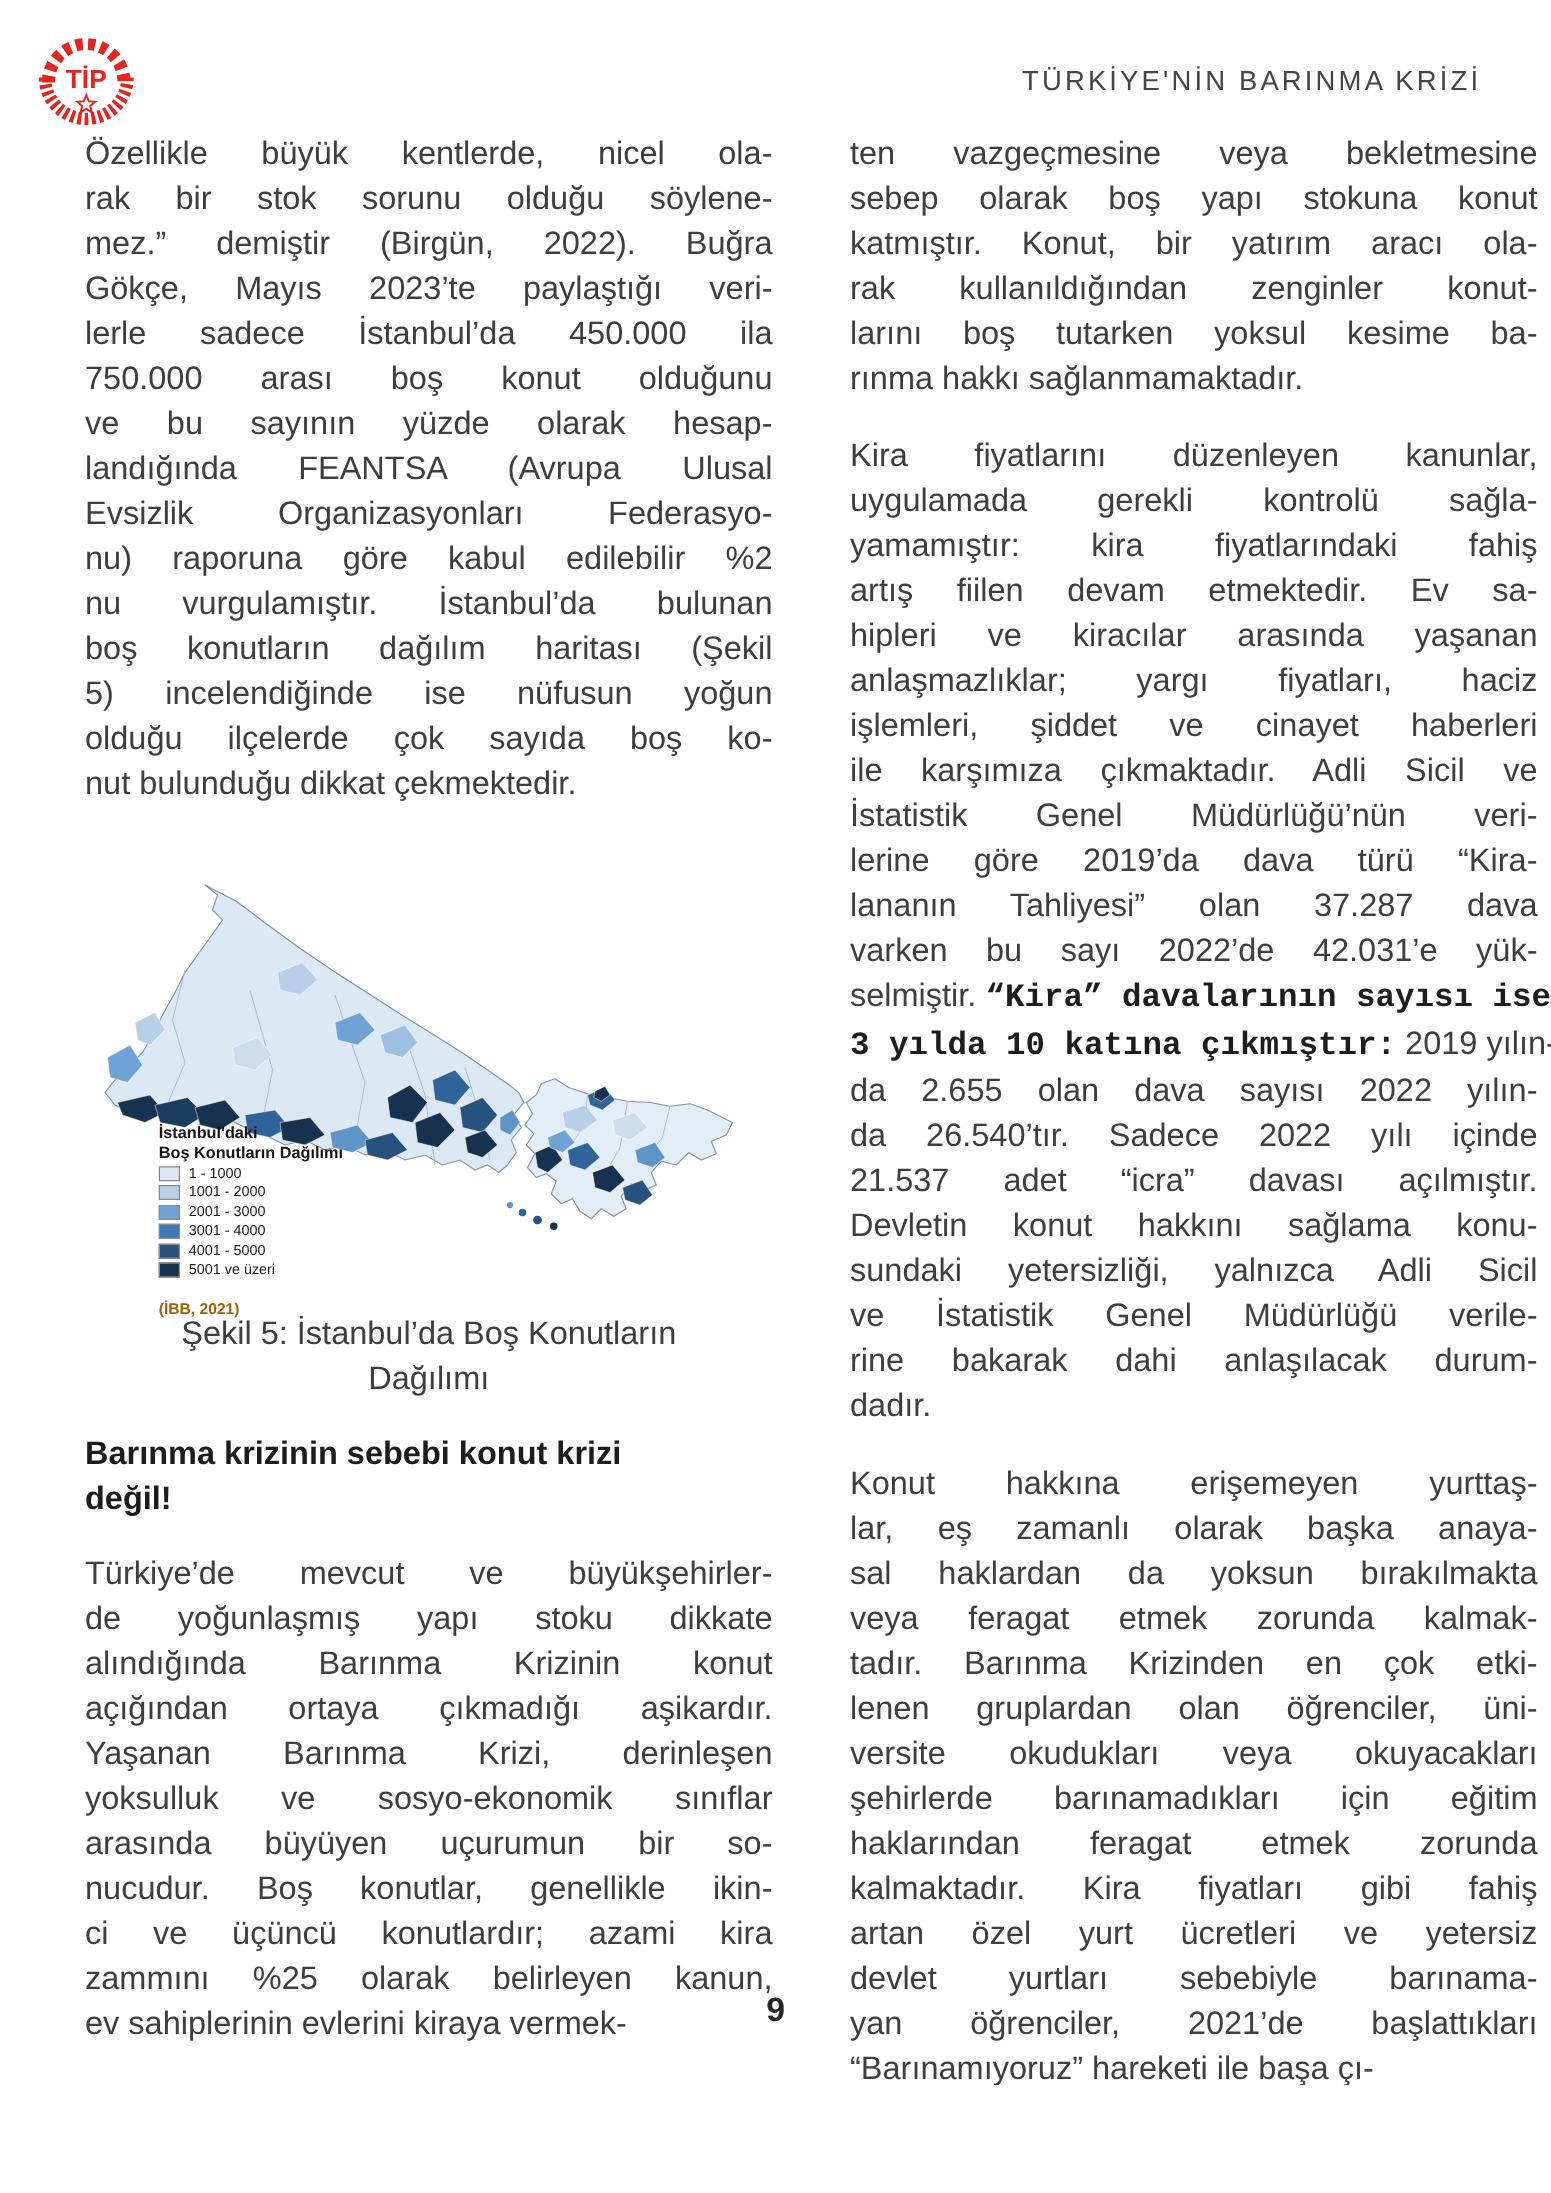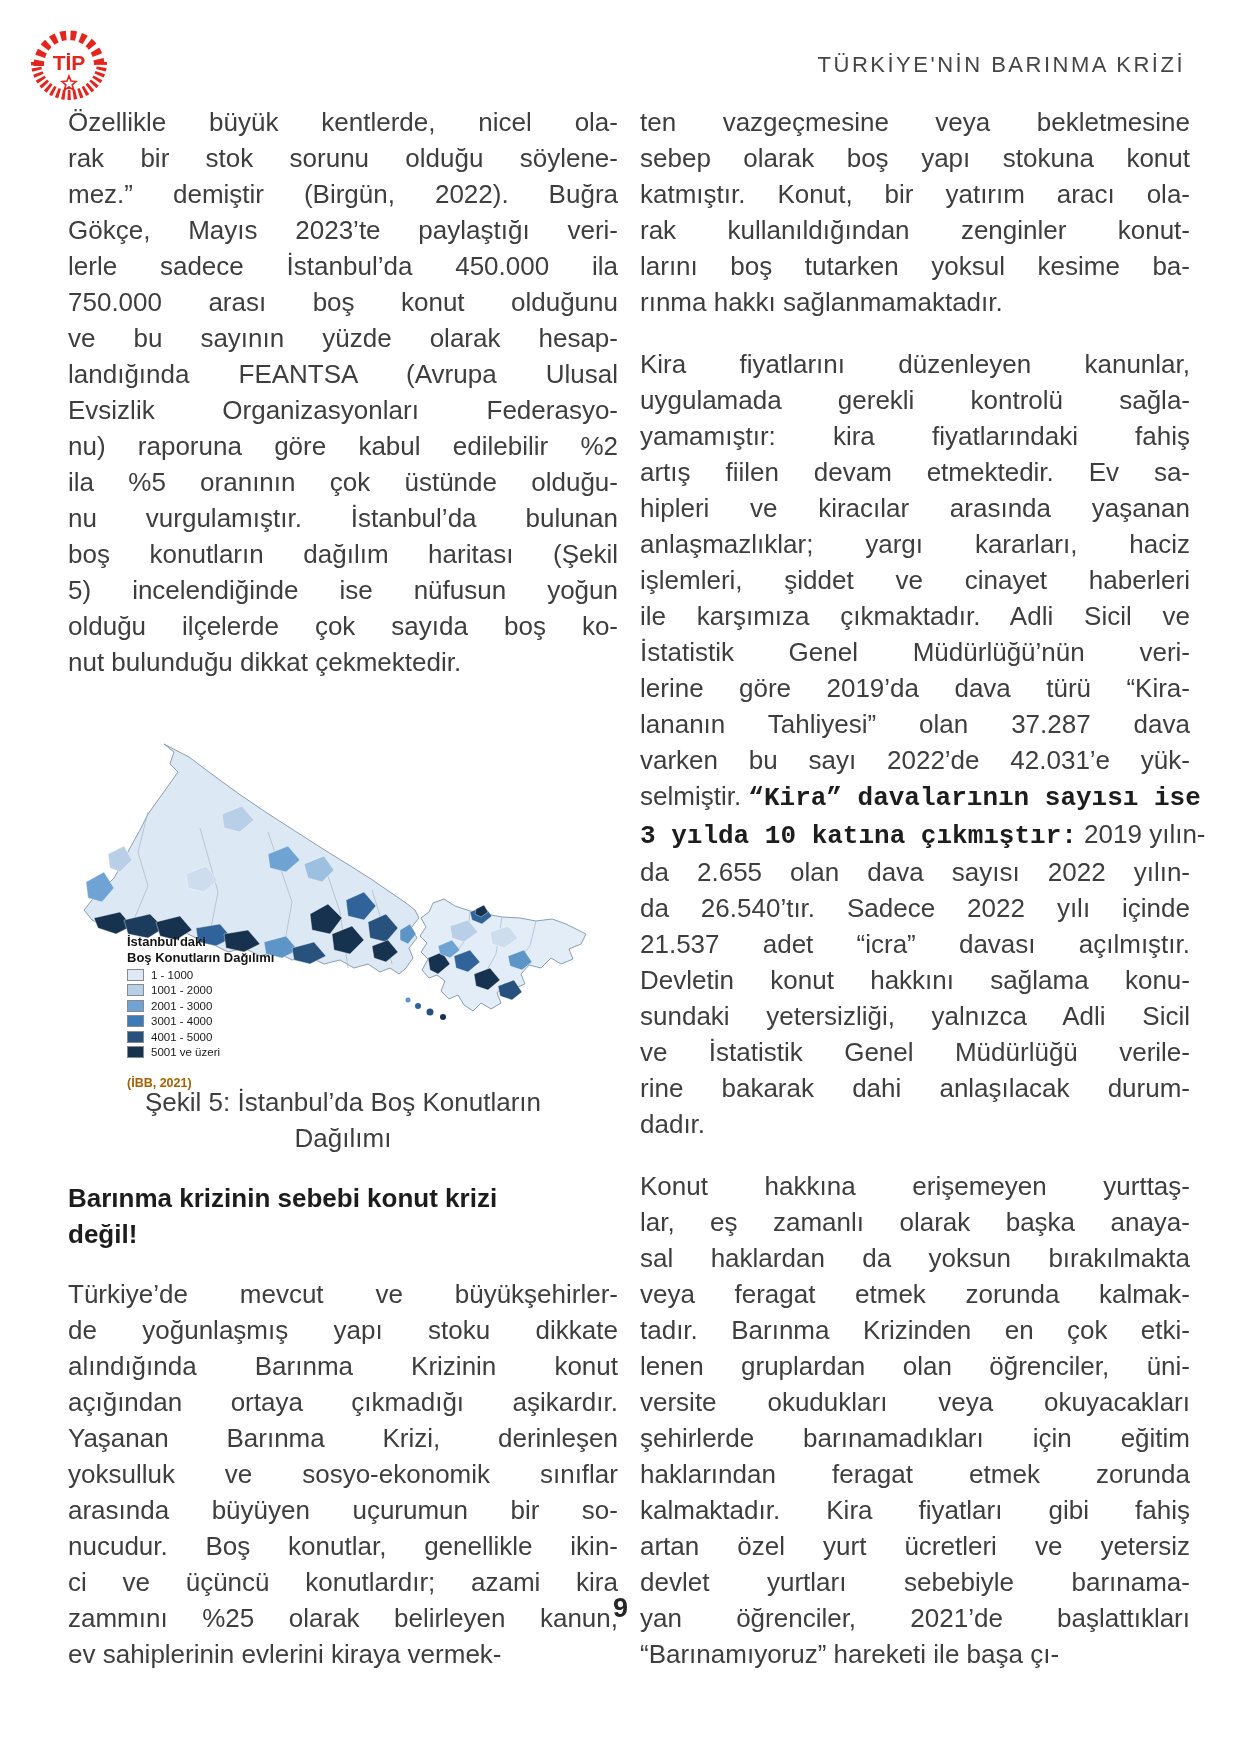--- a/index.html
+++ b/index.html
@@ -3,21 +3,21 @@
 <meta charset="utf-8">
 <style>
   html,body{margin:0;padding:0;background:#fff;}
   .page{position:relative;width:1241px;height:1668px;background:#ffffff;overflow:hidden;
         font-family:"Liberation Sans",sans-serif;color:#3e3e3e;}
   .logo{position:absolute;left:26px;top:20px;width:86px;height:90px;}
   .header-title{position:absolute;top:52px;right:56px;font-size:22px;letter-spacing:2.5px;
         color:#454545;font-weight:normal;text-align:center;}
   .col{position:absolute;top:104px;width:550px;font-size:26px;line-height:36px;}
   .col-left{left:68px;}
-  .col-right{left:640px;}
+  .col-right{left:680px;}
   .para{margin:0 0 26px 0;}
   .pl{display:block;white-space:nowrap;}
   .j .pl{text-align:justify;text-align-last:justify;}
   .j .pl.last{text-align-last:left;}
   .b{font-weight:bold;color:#1d1d1d;font-family:Liberation Mono, monospace;}
   .heading{font-weight:bold;color:#1c1c1c;margin:24px 0 24px 0;}
   .caption-block{margin:26px 0 0 0;text-align:center;color:#3e3e3e;}
   .figure{position:relative;height:352px;margin-top:10px;}
   .figure svg{position:absolute;left:4px;top:0;}
   .legend{position:absolute;left:34px;top:228px;color:#111;margin-left:25px;}
@@ -51,21 +51,20 @@
         <div class="pl"><span>Özellikle büyük kentlerde, nicel ola-</span></div>
         <div class="pl"><span>rak bir stok sorunu olduğu söylene-</span></div>
         <div class="pl"><span>mez.” demiştir (Birgün, 2022). Buğra</span></div>
         <div class="pl"><span>Gökçe, Mayıs 2023’te paylaştığı veri-</span></div>
         <div class="pl"><span>lerle sadece İstanbul’da 450.000 ila</span></div>
         <div class="pl"><span>750.000 arası boş konut olduğunu</span></div>
         <div class="pl"><span>ve bu sayının yüzde olarak hesap-</span></div>
         <div class="pl"><span>landığında FEANTSA (Avrupa Ulusal</span></div>
         <div class="pl"><span>Evsizlik Organizasyonları Federasyo-</span></div>
         <div class="pl"><span>nu) raporuna göre kabul edilebilir %2</span></div>
-        <div class="pl"><span>ila %5 oranının çok üstünde olduğu-</span></div>
         <div class="pl"><span>nu vurgulamıştır. İstanbul’da bulunan</span></div>
         <div class="pl"><span>boş konutların dağılım haritası (Şekil</span></div>
         <div class="pl"><span>5) incelendiğinde ise nüfusun yoğun</span></div>
         <div class="pl"><span>olduğu ilçelerde çok sayıda boş ko-</span></div>
         <div class="pl last"><span>nut bulunduğu dikkat çekmektedir.</span></div>
       </div>
 
     <div class="figure">
       <svg width="520" height="352" viewBox="0 0 520 352">
 
@@ -195,21 +194,21 @@
         <div class="pl"><span>rak kullanıldığından zenginler konut-</span></div>
         <div class="pl"><span>larını boş tutarken yoksul kesime ba-</span></div>
         <div class="pl last"><span>rınma hakkı sağlanmamaktadır.</span></div>
       </div>
     <div class="para j">
         <div class="pl"><span>Kira fiyatlarını düzenleyen kanunlar,</span></div>
         <div class="pl"><span>uygulamada gerekli kontrolü sağla-</span></div>
         <div class="pl"><span>yamamıştır: kira fiyatlarındaki fahiş</span></div>
         <div class="pl"><span>artış fiilen devam etmektedir. Ev sa-</span></div>
         <div class="pl"><span>hipleri ve kiracılar arasında yaşanan</span></div>
-        <div class="pl"><span>anlaşmazlıklar; yargı kararları, haciz</span></div>
+        <div class="pl"><span>anlaşmazlıklar; yargı fiyatları, haciz</span></div>
         <div class="pl"><span>işlemleri, şiddet ve cinayet haberleri</span></div>
         <div class="pl"><span>ile karşımıza çıkmaktadır. Adli Sicil ve</span></div>
         <div class="pl"><span>İstatistik Genel Müdürlüğü’nün veri-</span></div>
         <div class="pl"><span>lerine göre 2019’da dava türü “Kira-</span></div>
         <div class="pl"><span>lananın Tahliyesi” olan 37.287 dava</span></div>
         <div class="pl"><span>varken bu sayı 2022’de 42.031’e yük-</span></div>
         <div class="pl"><span>selmiştir. </span><span class="b">“Kira” davalarının sayısı ise</span></div>
         <div class="pl"><span class="b">3 yılda 10 katına çıkmıştır:</span><span> 2019 yılın-</span></div>
         <div class="pl"><span>da 2.655 olan dava sayısı 2022 yılın-</span></div>
         <div class="pl"><span>da 26.540’tır. Sadece 2022 yılı içinde</span></div>

